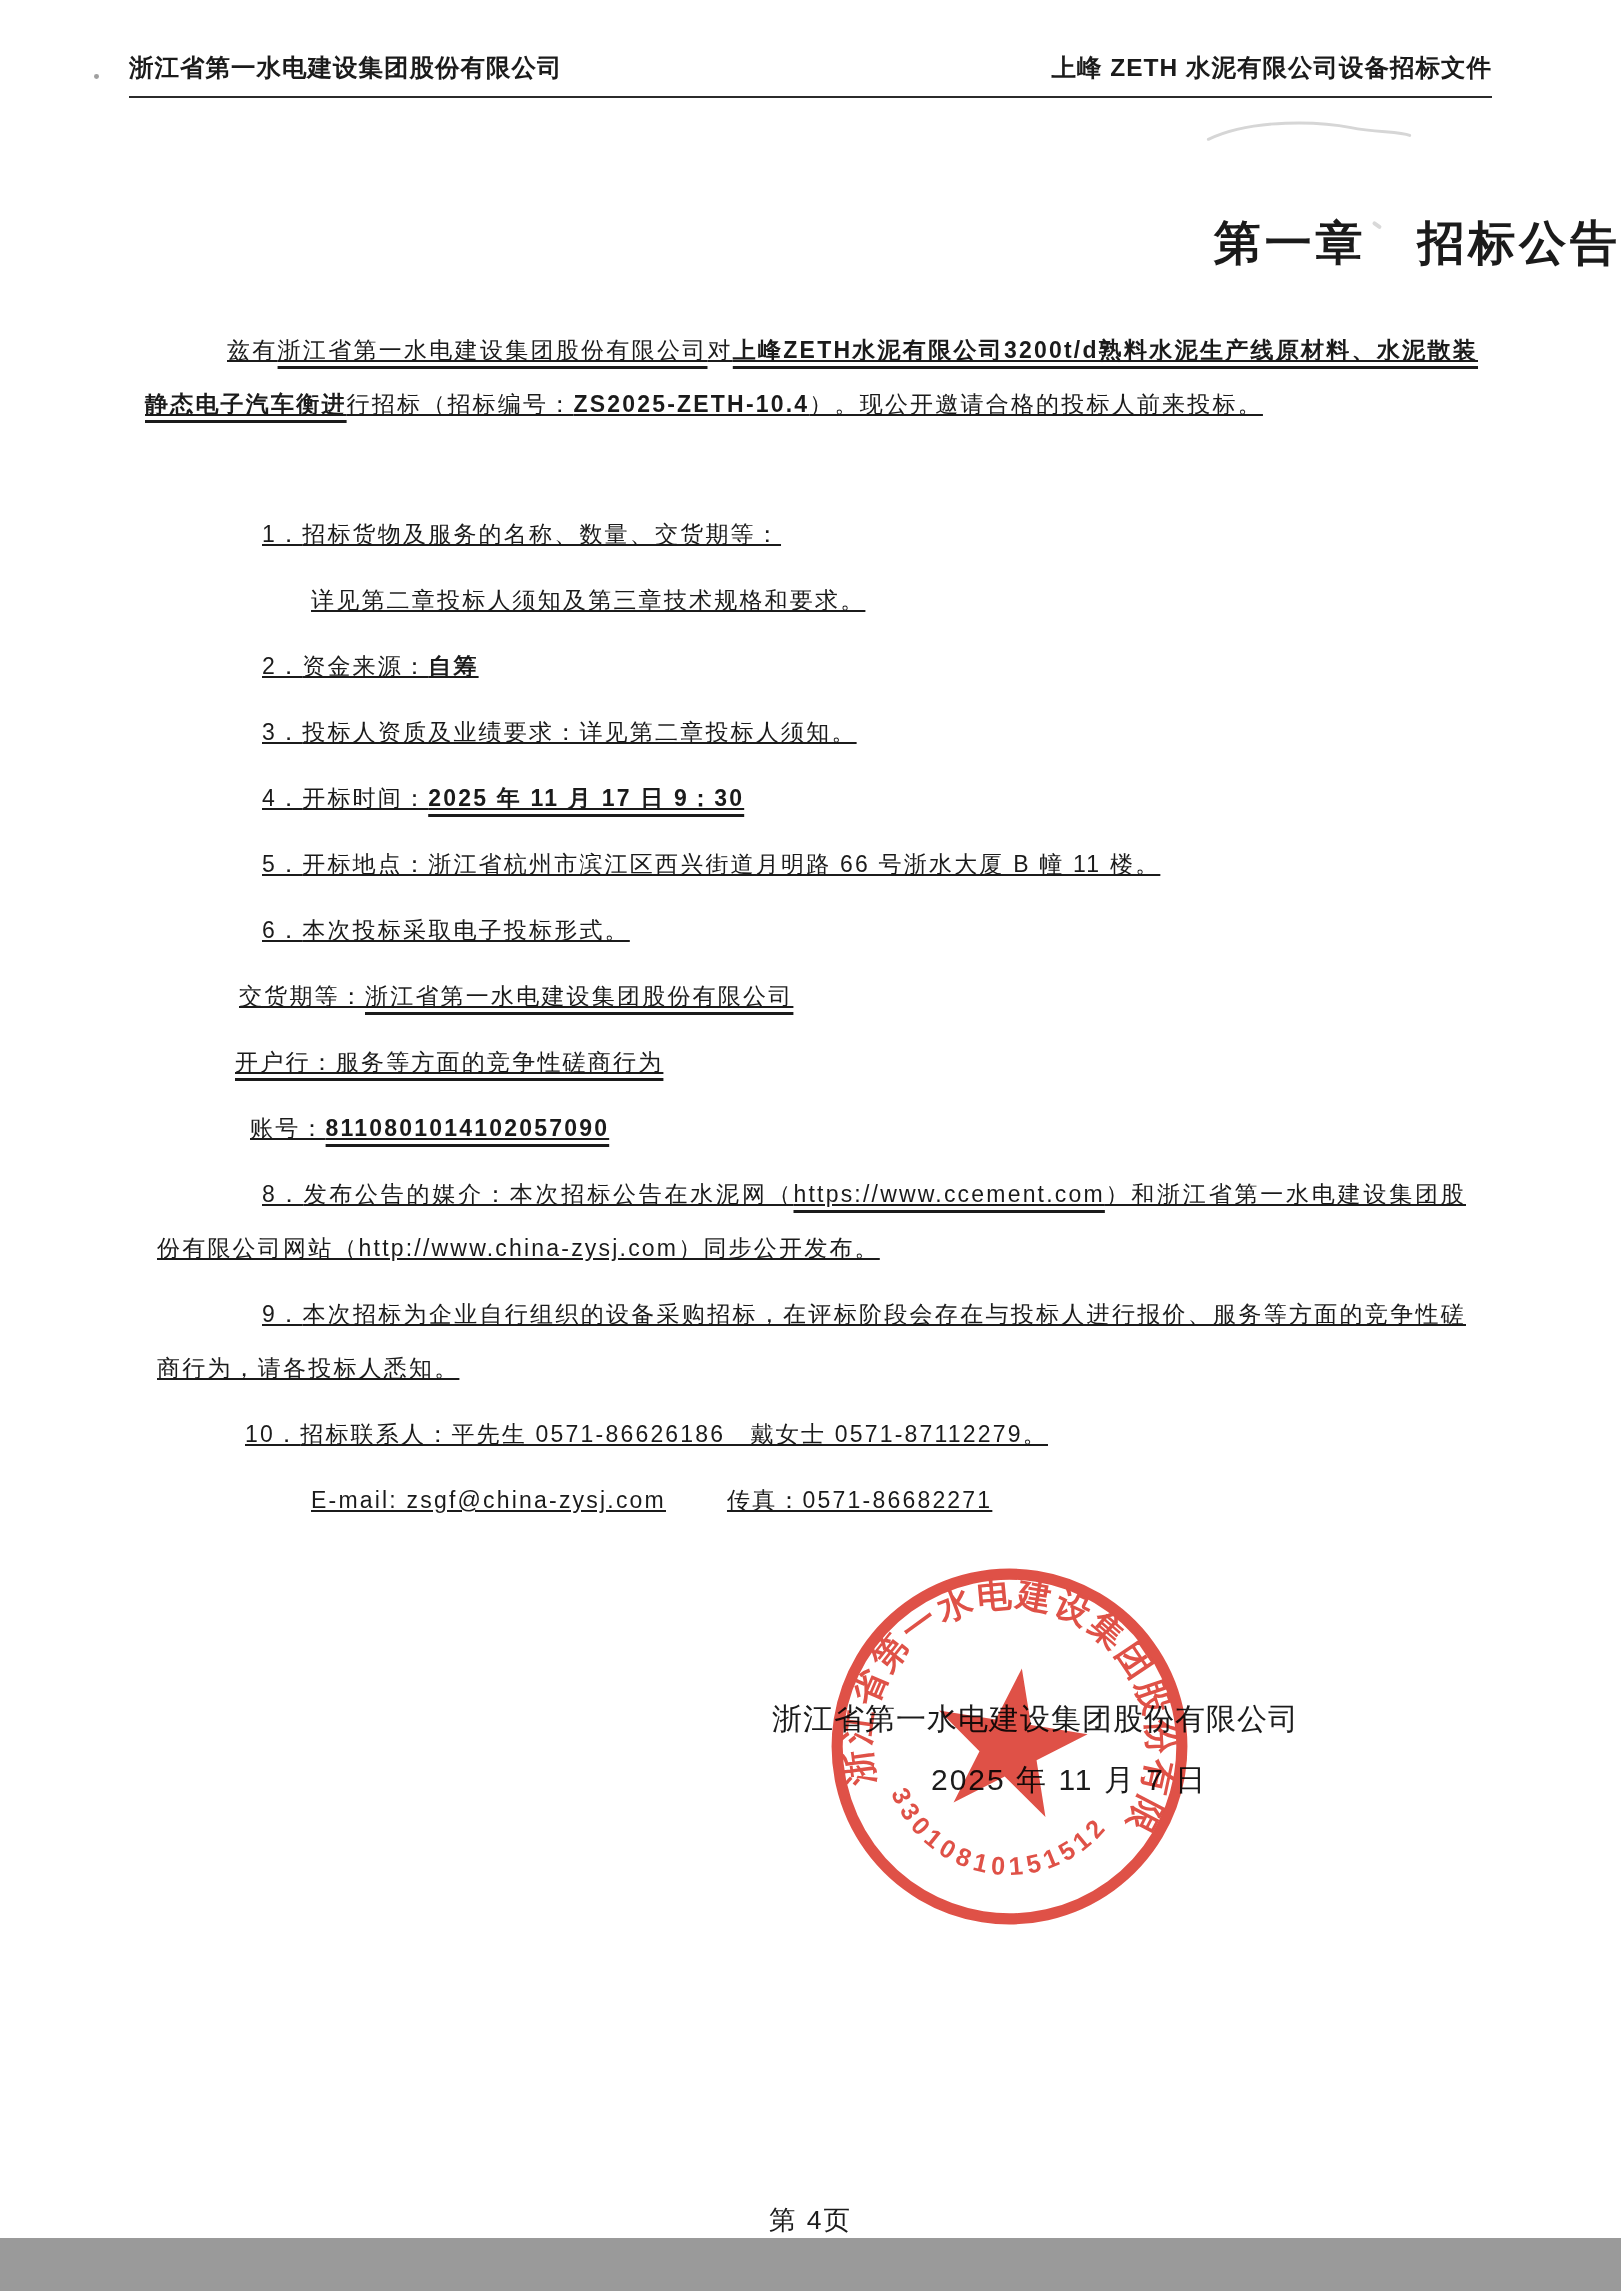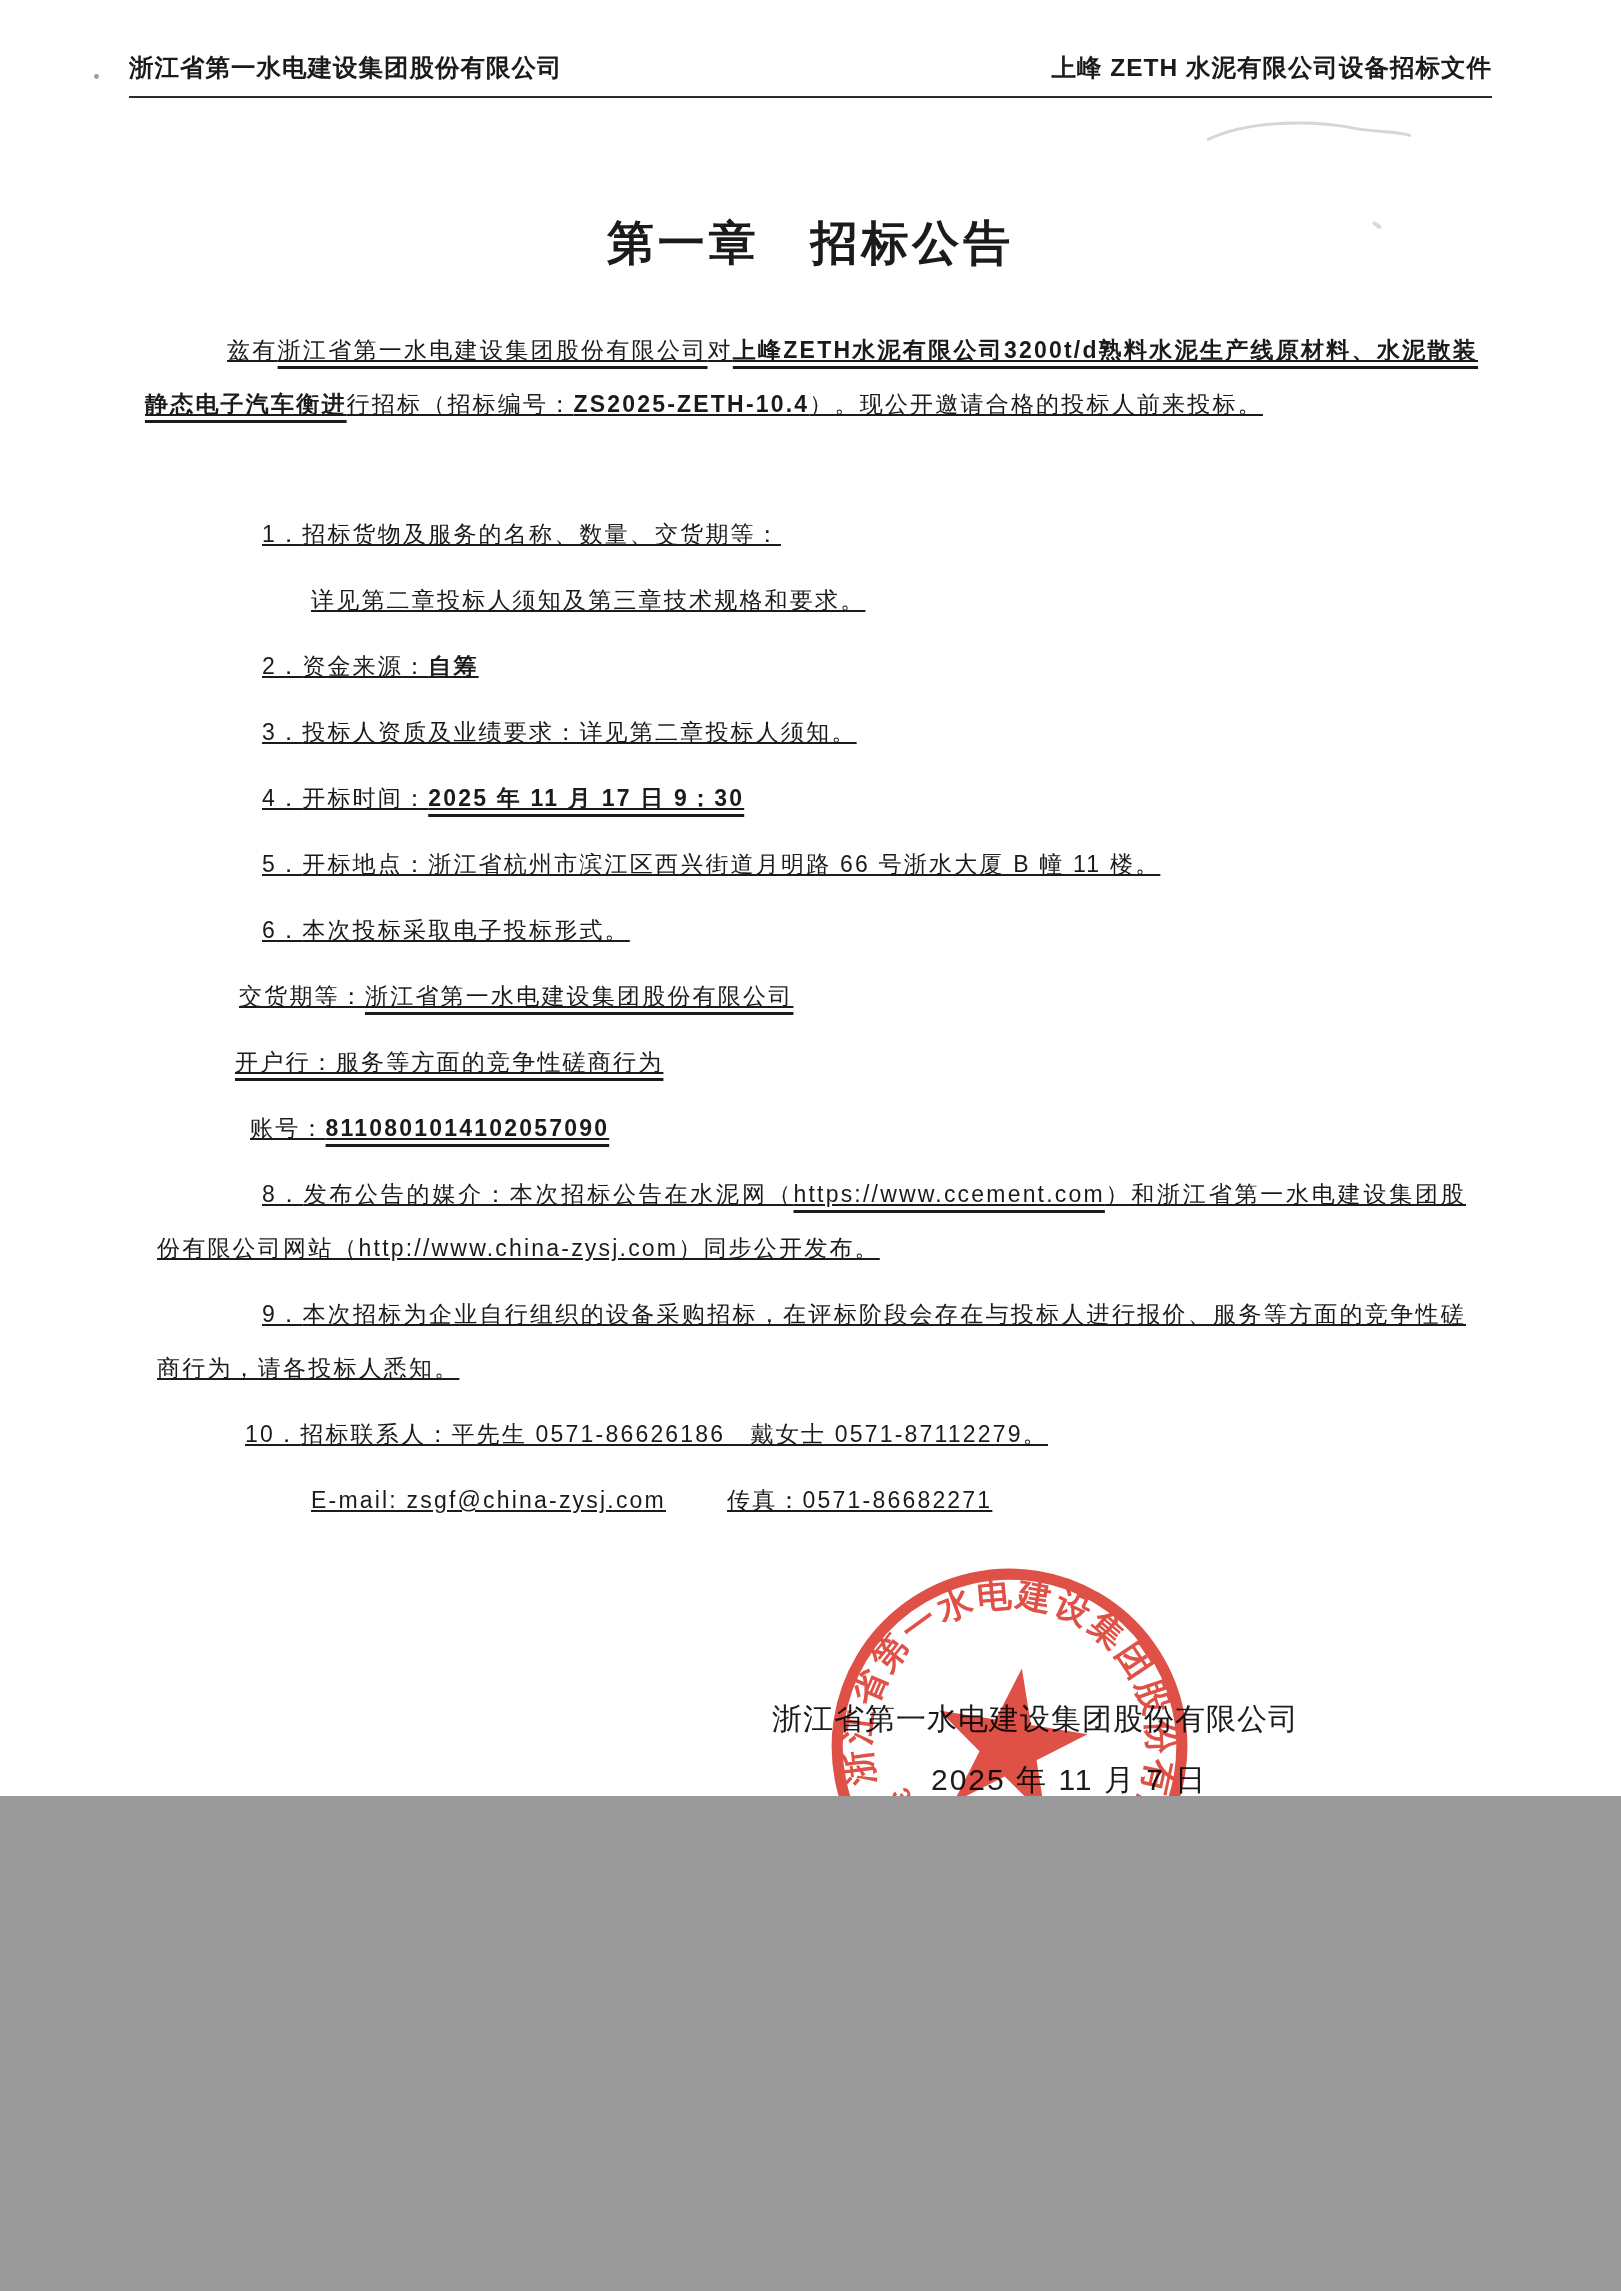--- a/index.html
+++ b/index.html
@@ -1,35 +1,35 @@
 <!DOCTYPE html>
 <html><head>
 <meta charset="utf-8">
 <style>
   html,body{margin:0;padding:0;background:#9a9a9a;}
   .page{
     position:relative;
-    width:1621px;height:1796px;
+    width:1621px;height:2238px;
     margin:0 auto;
     background:#ffffff;
     font-family:"Liberation Sans","DejaVu Sans",sans-serif;
     color:#1b1b1b;
     overflow:hidden;
   }
   
   .hdr{
     position:absolute;left:129px;right:129px;top:51px;
     display:flex;justify-content:space-between;align-items:flex-end;
     font-size:24.5px;font-weight:bold;letter-spacing:1px;
     padding-bottom:11.8px;border-bottom:2.9px solid #2b2b2b;
   }
   
   .title{
     position:absolute;left:0;right:0;top:212px;
-    text-align:center;font-size:47px;font-weight:bold;letter-spacing:3.9px;
+    text-align:right;font-size:47px;font-weight:bold;letter-spacing:3.9px;
   }
   
   .body-text{font-size:23px;letter-spacing:2.2px;line-height:54px;text-decoration:underline;}
   .p1{
     position:absolute;left:145px;top:323px;width:1333px;
     text-align:justify;text-indent:82px;
   }
   .list{
     position:absolute;left:145px;top:495px;width:1333px;
   }

